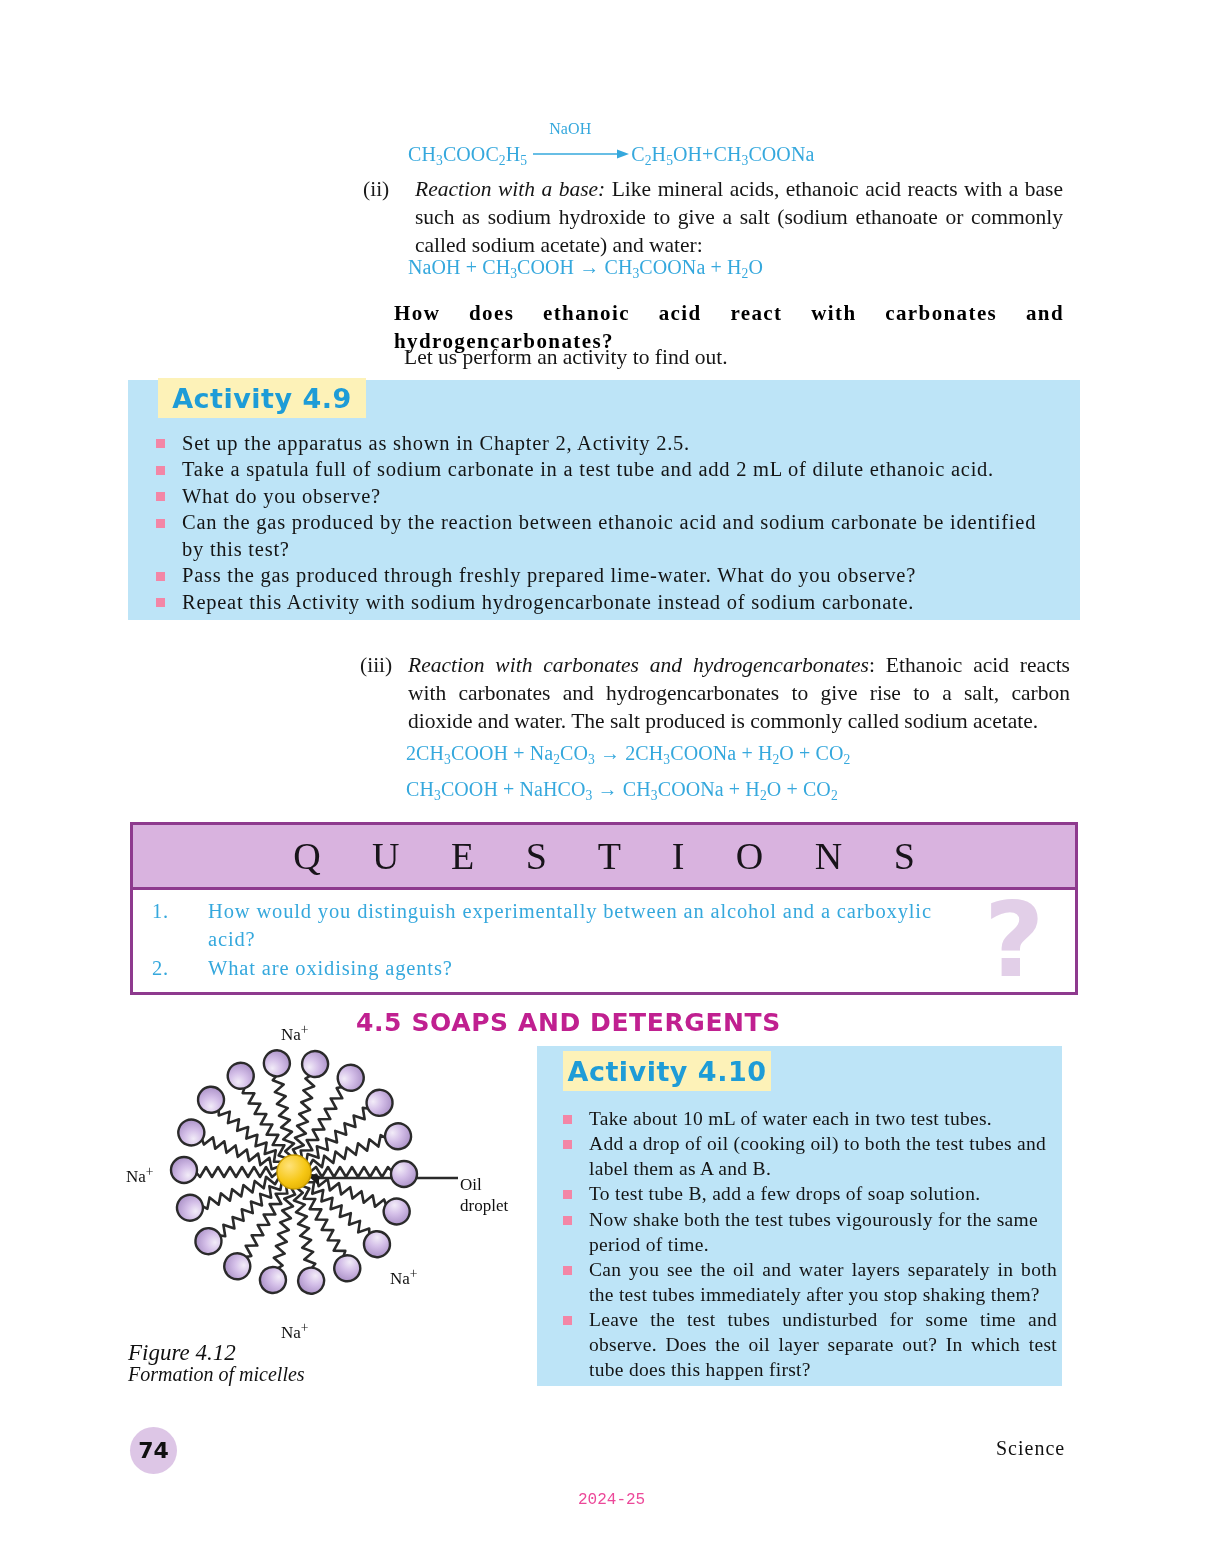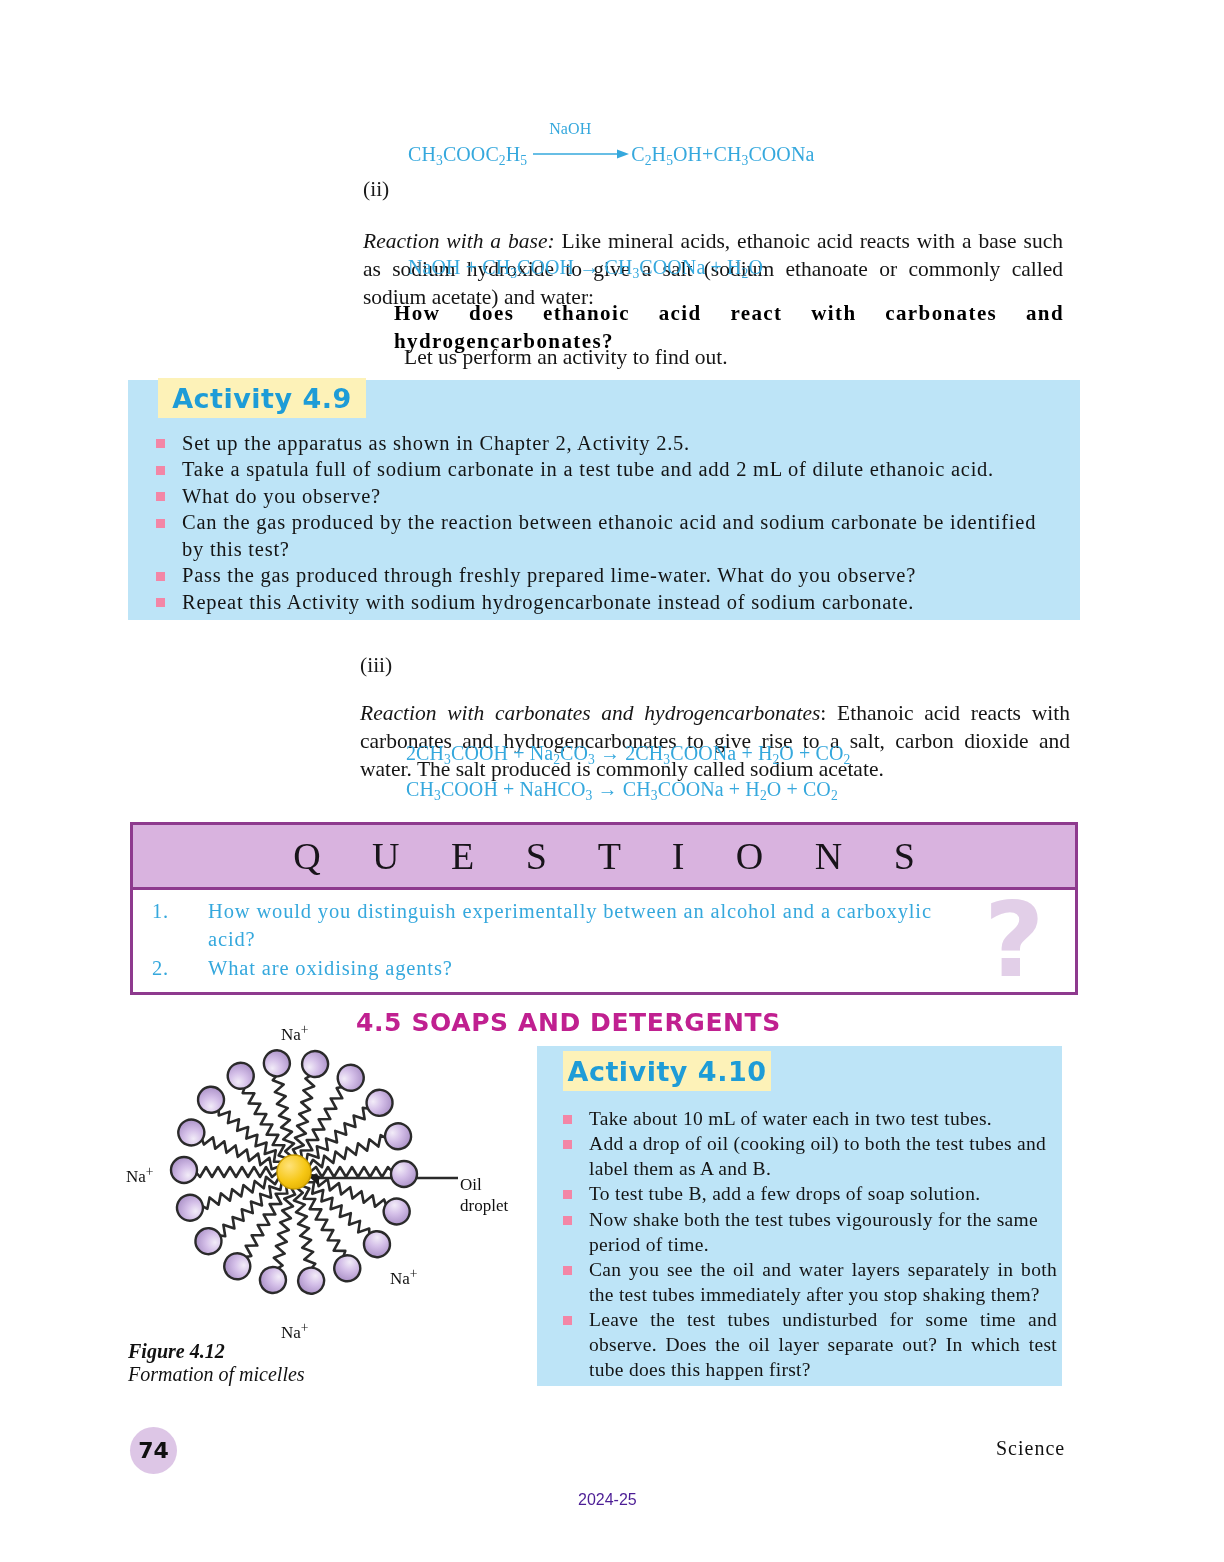--- a/index.html
+++ b/index.html
@@ -47,21 +47,20 @@
     line-height: 1.32;
     letter-spacing: 1.4px;
     color: #000;
     margin-top: 12px;
   }
 
   
   .roman-item {
     position: absolute;
     display: flex;
-    flex-direction: column;
   }
   .roman-marker {
     width: 52px;
     flex: 0 0 52px;
     font-size: 21.5px;
     line-height: 1.30;
   }
   .roman-body { flex: 1 1 auto; }
 
   
@@ -153,22 +152,22 @@
     font-weight: bold;
     font-size: 25px;
     letter-spacing: 0.6px;
     color: #c02090;
   }
 
   
   #figure-caption-title {
     position: absolute;
     font-style: italic;
-    font-weight: bold;
-    font-size: 20px;
+    font-weight: normal;
+    font-size: 23px;
     color: #111;
   }
   #figure-caption-sub {
     position: absolute;
     font-style: italic;
     font-size: 20px;
     color: #111;
   }
   .dia-label {
     position: absolute;
@@ -194,23 +193,23 @@
   }
   #footer-subject {
     position: absolute;
     font-family: "Liberation Serif", "DejaVu Serif", serif;
     font-size: 20px;
     letter-spacing: 1px;
     color: #111;
   }
   #footer-year {
     position: absolute;
-    font-family: Liberation Sans, sans-serif;
+    font-family: Liberation Mono, monospace;
     font-size: 16px;
-    color: #4c1d95;
+    color: #ec4899;
   }
 </style>
 </head>
 <body>
 
 <div class="page">
 
   <div id="eq-ester" style="position:absolute; left:408px; top:136px; display:flex; align-items:flex-end;">
     <span class="eq">CH<sub>3</sub>COOC<sub>2</sub>H<sub>5</sub></span>
     <span style="position:relative; display:inline-block; width:96px; height:30px; margin:0 2px 3px 6px;">

